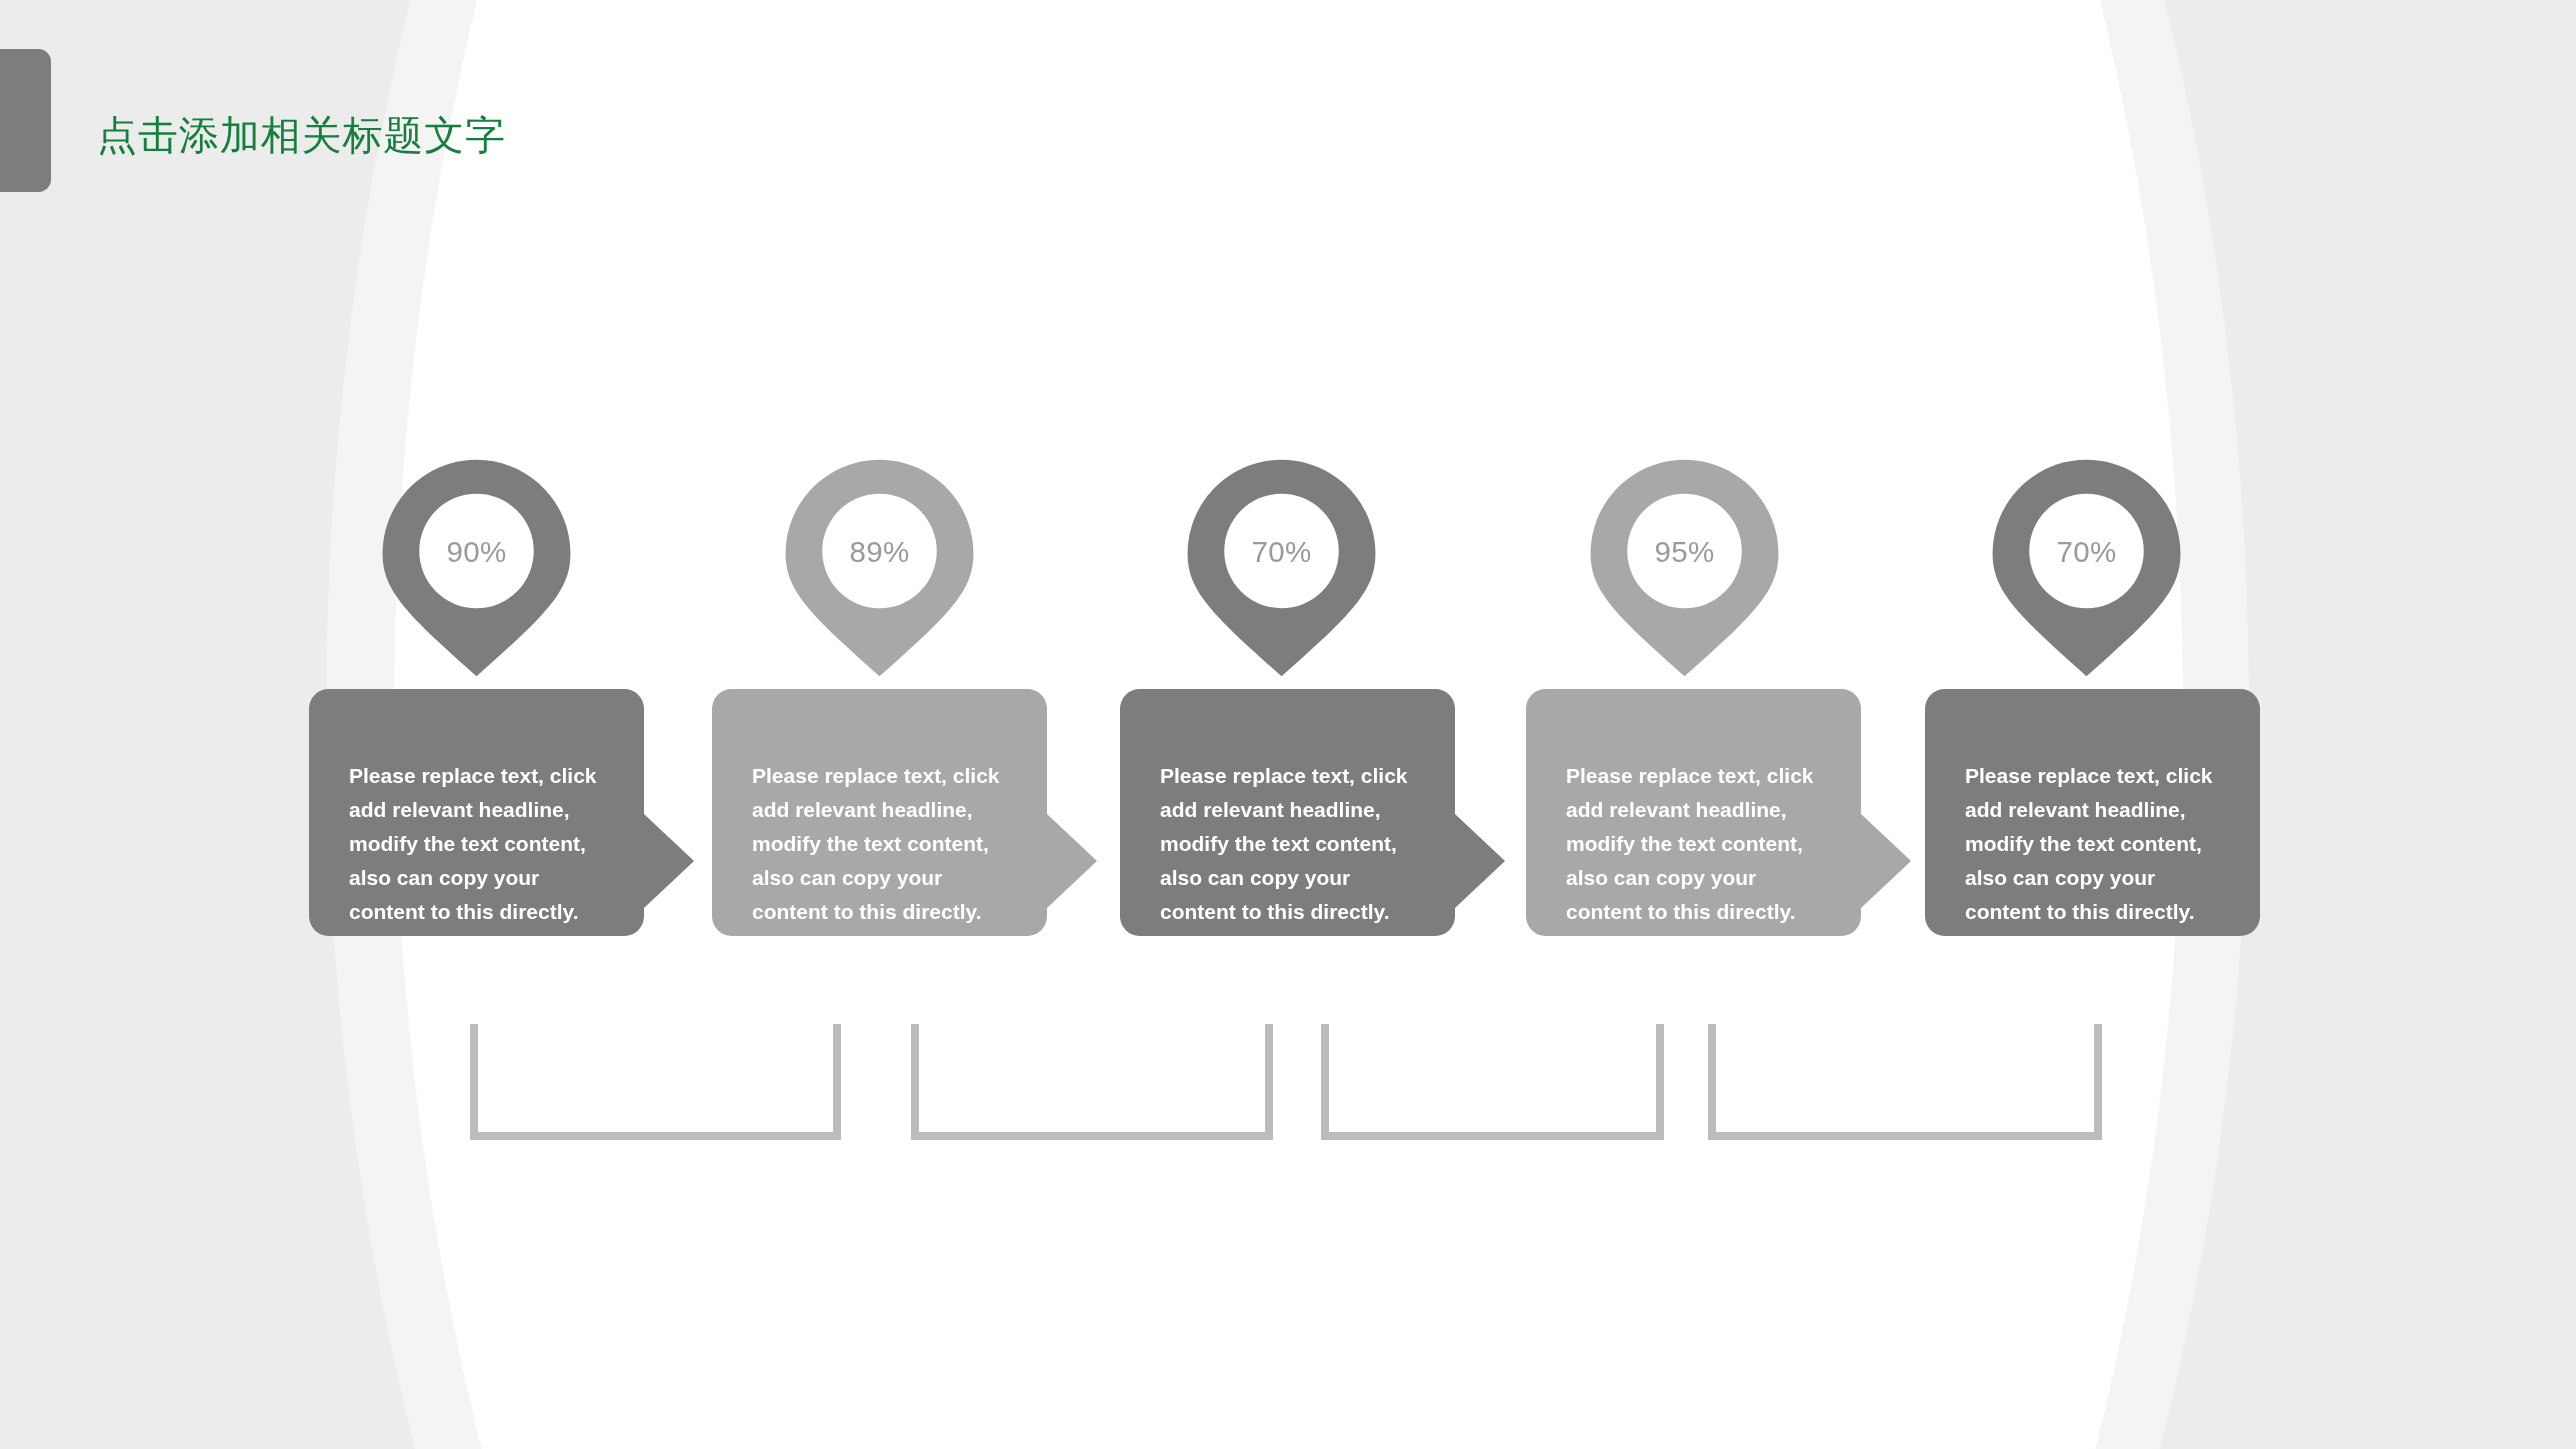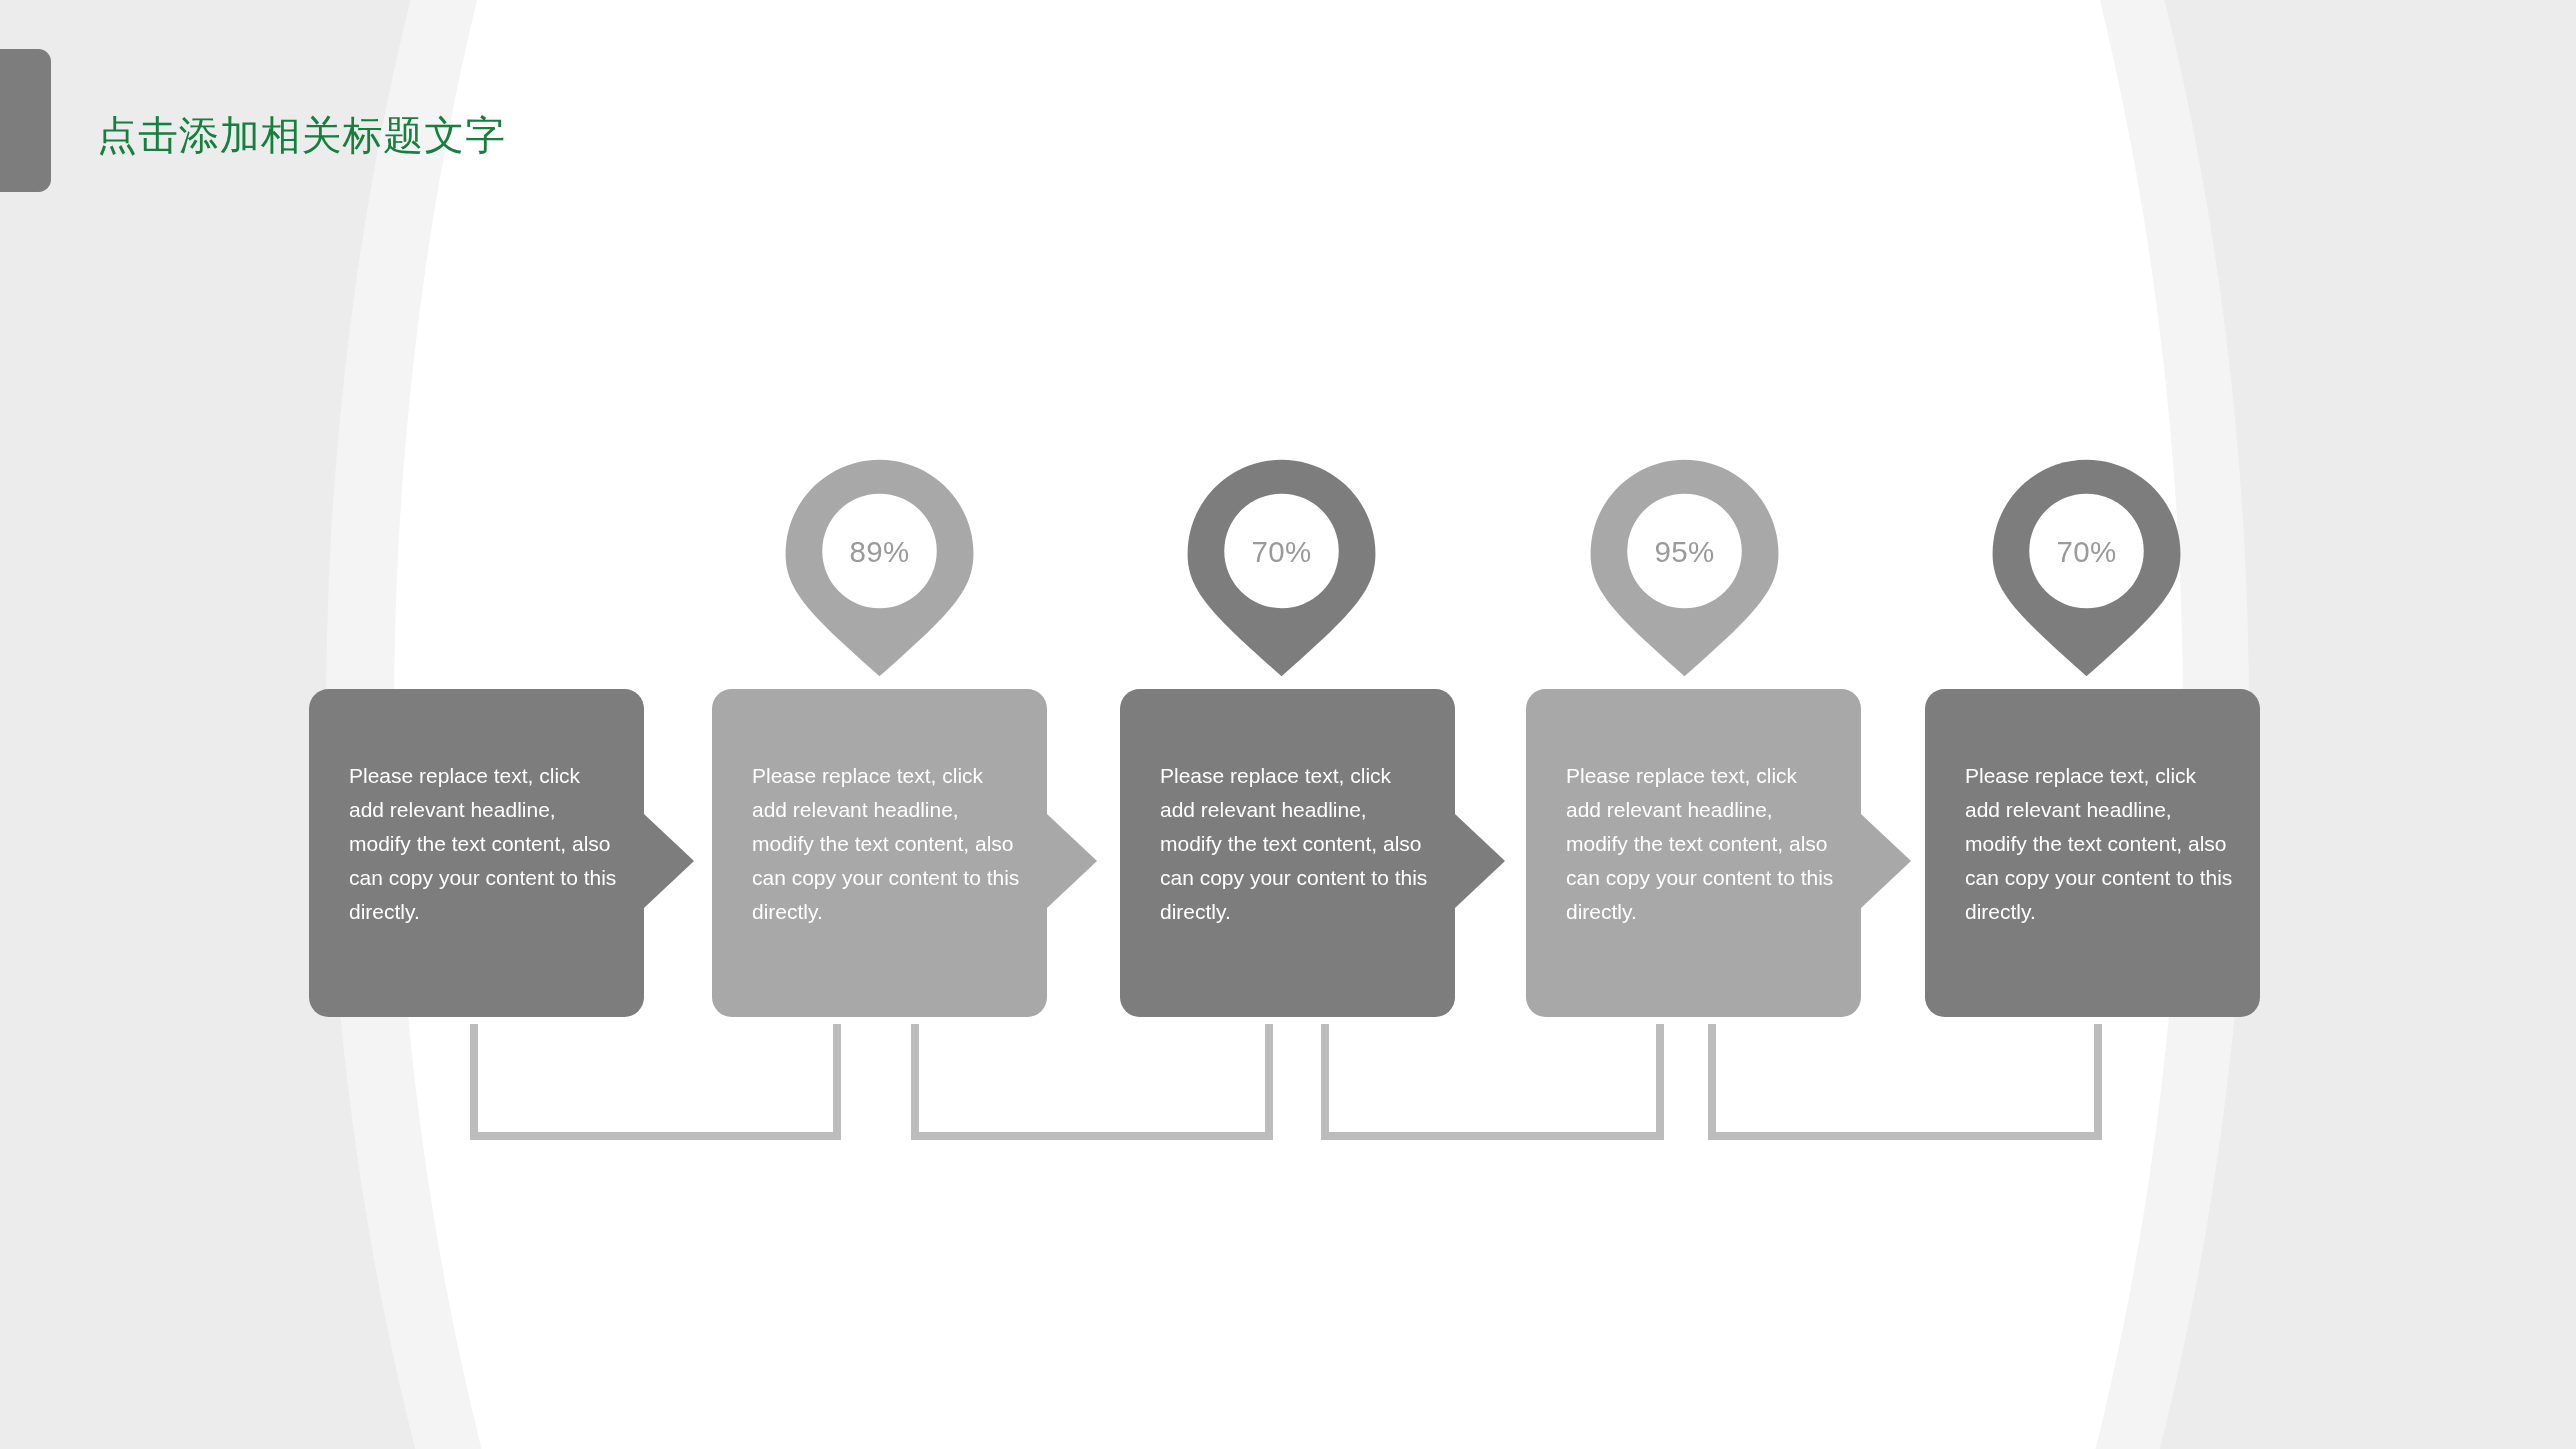--- a/index.html
+++ b/index.html
@@ -93,23 +93,24 @@
     border-left: 8px solid #bcbcbc;
     border-right: 8px solid #bcbcbc;
     border-bottom: 8px solid #bcbcbc;
     box-sizing: border-box;
   }
 
   
   .step-box {
     position: absolute;
     width: 335px;
-    height: 328px;
+    height: 247px;
     border-radius: 19.7px;
     box-sizing: border-box;
+    font-weight: bold;
   }
   .step-box .box-text {
     position: absolute;
     left: 40px;
     right: 27px;
     top: 70px;
     font-size: 21px;
     line-height: 1.62;
     color: #ffffff;
   }
@@ -139,20 +140,27 @@
 
 <div id="page-title">点击添加相关标题文字</div>
 
 <div id="stage">
 
   <div class="connector" style="left:470px; top:1024px; width:371px; height:116px;"></div>
   <div class="connector" style="left:911px; top:1024px; width:362px; height:116px;"></div>
   <div class="connector" style="left:1321px; top:1024px; width:343px; height:116px;"></div>
   <div class="connector" style="left:1708px; top:1024px; width:394px; height:116px;"></div>
 
+  <div class="pin" style="left:379px; top:456px;">
+    <svg class="pin-svg" viewBox="0 0 218 250">
+      <path d="M109 4 C51 4 4 51 4 109 C4 150 30 176 109 246 C188 176 214 150 214 109 C214 51 167 4 109 4 Z" fill="#7d7d7d"></path>
+      <circle cx="109" cy="106" r="64" fill="#ffffff"></circle>
+    </svg>
+    <div class="pin-label">90%</div>
+  </div>
 
   <div class="pin" style="left:782px; top:456px;">
     <svg class="pin-svg" viewBox="0 0 218 250">
       <path d="M109 4 C51 4 4 51 4 109 C4 150 30 176 109 246 C188 176 214 150 214 109 C214 51 167 4 109 4 Z" fill="#a8a8a8"></path>
       <circle cx="109" cy="106" r="64" fill="#ffffff"></circle>
     </svg>
     <div class="pin-label">89%</div>
   </div>
 
   <div class="pin" style="left:1184px; top:456px;">

